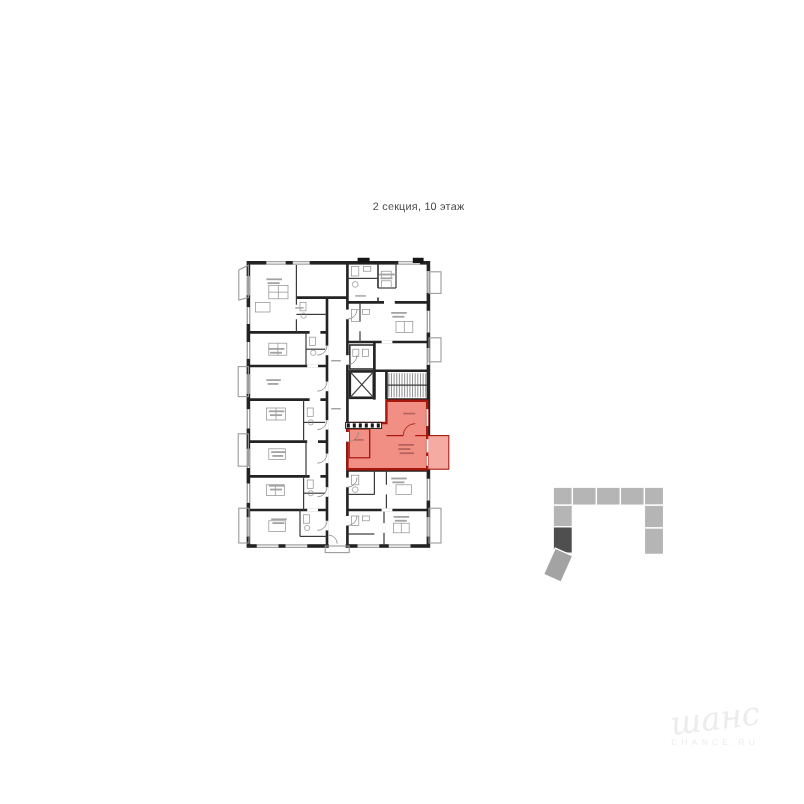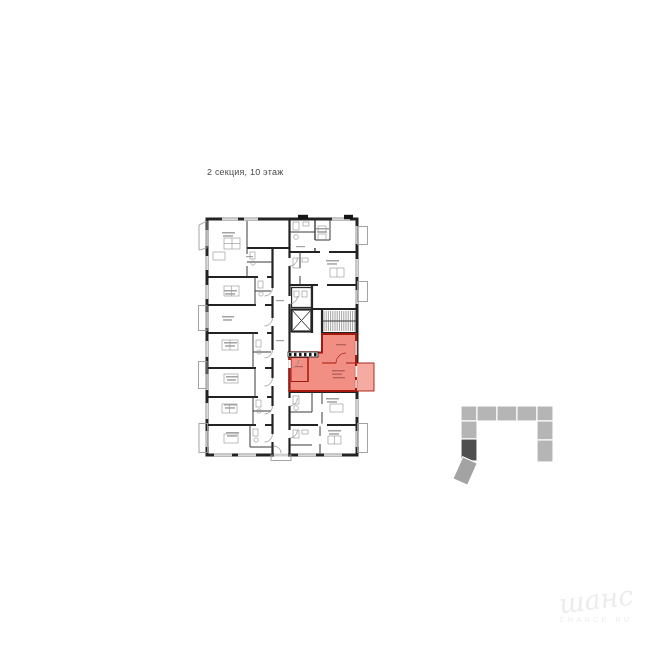--- a/index.html
+++ b/index.html
@@ -2,21 +2,21 @@
 <html style="--background: #ffffff; --wall: #232323; --window-line: #777777; --title-text: #4a4a4a; --smudge: #a3a3a3; --highlight-fill: #f1857b; --highlight-stroke: #a6170d; --highlight-balcony: #f5aaa2; --locator-block: #b5b5b5; --locator-block-tilted: #a3a3a3; --locator-active: #4f4f4f; --watermark: #ececec;"><head>
 <meta charset="utf-8">
 <style>
   html,body{margin:0;padding:0;background:#fff;}
   .canvas{
     position:relative;width:670px;height:670px;overflow:hidden;
     background:var(--background,#fff);
     font-family:"Liberation Sans",sans-serif;
   }
   .plan-title{
-    position:absolute;left:207px;top:167px;width:180px;text-align:left;
+    position:absolute;left:207px;top:167px;width:180px;text-align:right;
     font-size:9px;color:var(--title-text,#4a4a4a);letter-spacing:.2px;
   }
   svg{position:absolute;left:0;top:0;}
   .ext{fill:none;stroke:var(--wall,#232323);stroke-width:3;}
   .w2{stroke:var(--wall,#232323);stroke-width:2.2;fill:none;}
   .w15{stroke:#2b2b2b;stroke-width:1.3;fill:none;}
   .thin{stroke:#3a3a3a;stroke-width:1;fill:none;}
   .mask{fill:#ffffff;stroke:none;}
   .win{stroke:var(--window-line,#777);stroke-width:.7;fill:none;}
   .f{fill:none;stroke:#909090;stroke-width:.6;}

